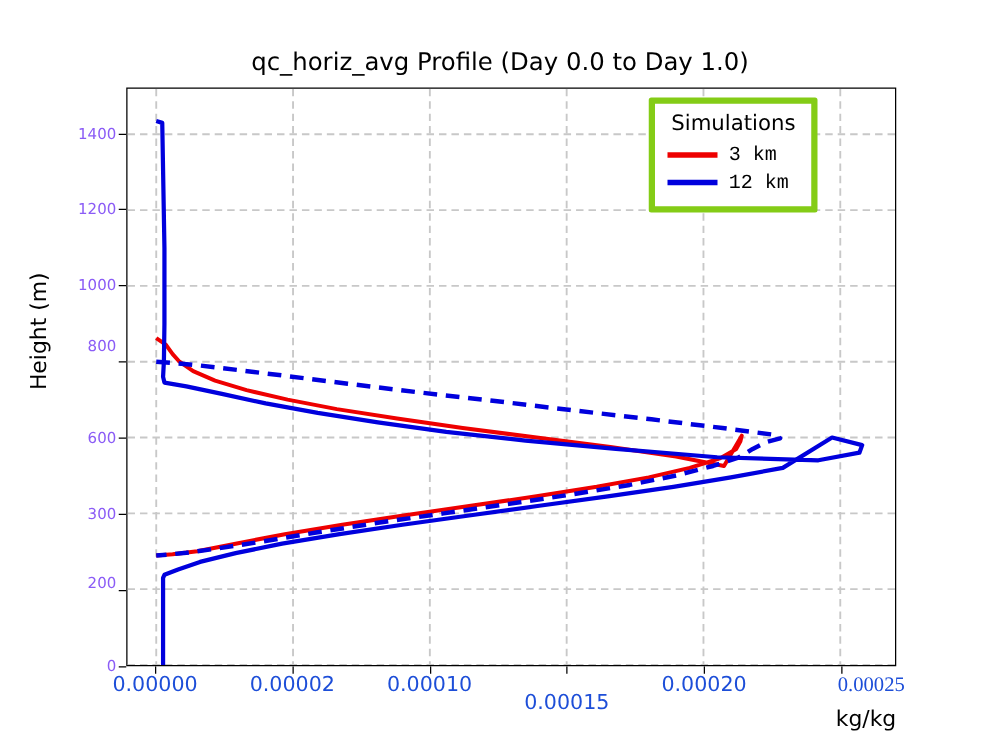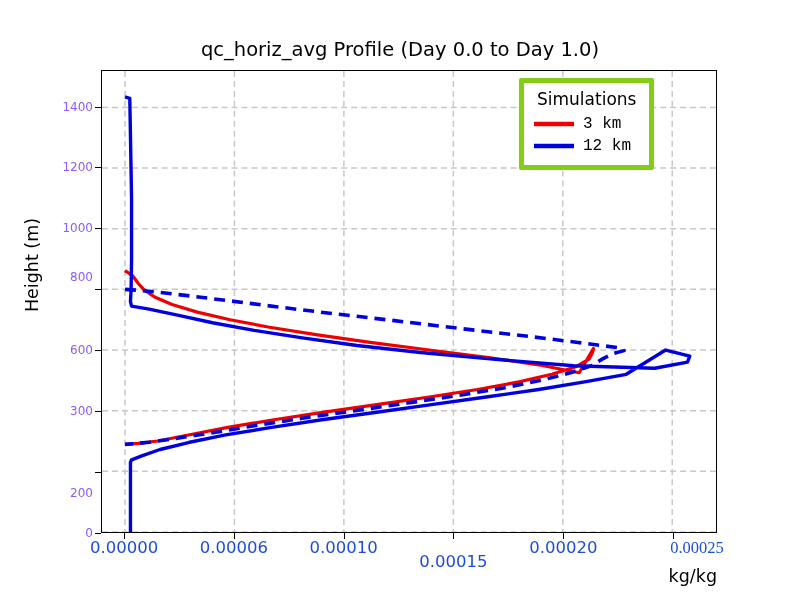--- a/index.html
+++ b/index.html
@@ -71,41 +71,41 @@
 </style>
 </head>
 <body>
 
 <div id="figure">
 
   <div id="chart-title">qc_horiz_avg Profile (Day 0.0 to Day 1.0)</div>
 
   <div id="ytick-labels">
       <div class="ytick-label" style="top: 463px;">0</div>
-      <div class="ytick-label" style="top: 423px; margin-left: 40px;">200</div>
+      <div class="ytick-label" style="top: 396px; margin-left: 40px;">200</div>
       <div class="ytick-label" style="top: 341.158px;">300</div>
       <div class="ytick-label" style="top: 280.237px;">600</div>
       <div class="ytick-label" style="top: 207px;">800</div>
       <div class="ytick-label" style="top: 158.395px;">1000</div>
       <div class="ytick-label" style="top: 97.4737px;">1200</div>
       <div class="ytick-label" style="top: 36.5526px;">1400</div>
     </div>
   <div id="ytick-marks">
       <div class="tickmark-y" style="top: 463px;"></div>
       <div class="tickmark-y" style="top: 402.079px;"></div>
       <div class="tickmark-y" style="top: 341.158px;"></div>
       <div class="tickmark-y" style="top: 280.237px;"></div>
       <div class="tickmark-y" style="top: 219.316px;"></div>
       <div class="tickmark-y" style="top: 158.395px;"></div>
       <div class="tickmark-y" style="top: 97.4737px;"></div>
       <div class="tickmark-y" style="top: 36.5526px;"></div>
     </div>
   <div id="xtick-labels">
       <div class="xtick-label" style="left: 23.0588px;">0.00000</div>
-      <div class="xtick-label" style="left: 132.863px;">0.00006</div>
+      <div class="xtick-label" style="left: 132.863px;">0.00002</div>
       <div class="xtick-label" style="left: 242.667px;">0.00010</div>
       <div class="xtick-label" style="left: 352.471px; margin-top: 14px;">0.00015</div>
       <div class="xtick-label" style="left: 462.275px;">0.00020</div>
       <div class="xtick-label" style="left: 596px; font-family: Liberation Serif, serif;">0.00025</div>
     </div>
   <div id="xtick-marks">
       <div class="tickmark-x" style="left: 23.0588px;"></div>
       <div class="tickmark-x" style="left: 132.863px;"></div>
       <div class="tickmark-x" style="left: 242.667px;"></div>
       <div class="tickmark-x" style="left: 352.471px;"></div>

